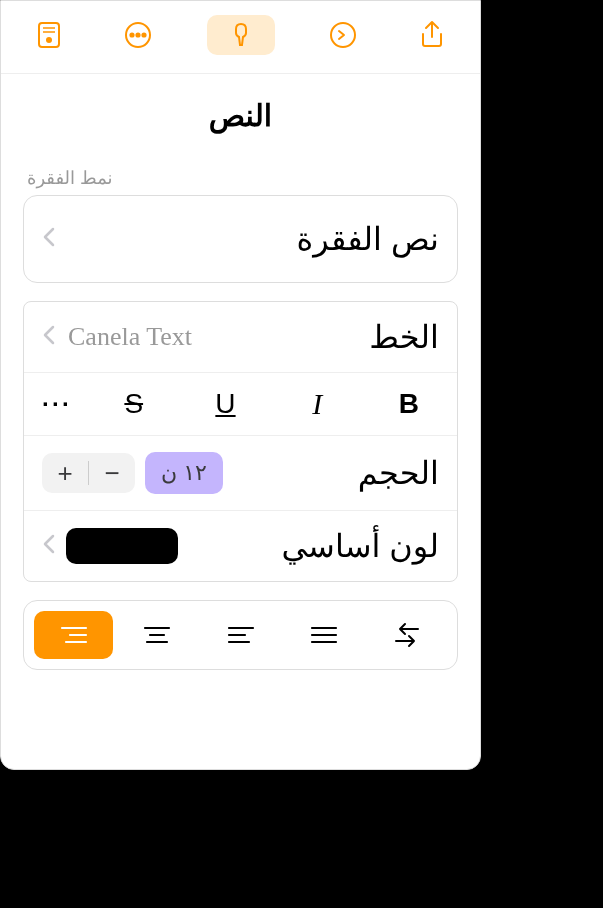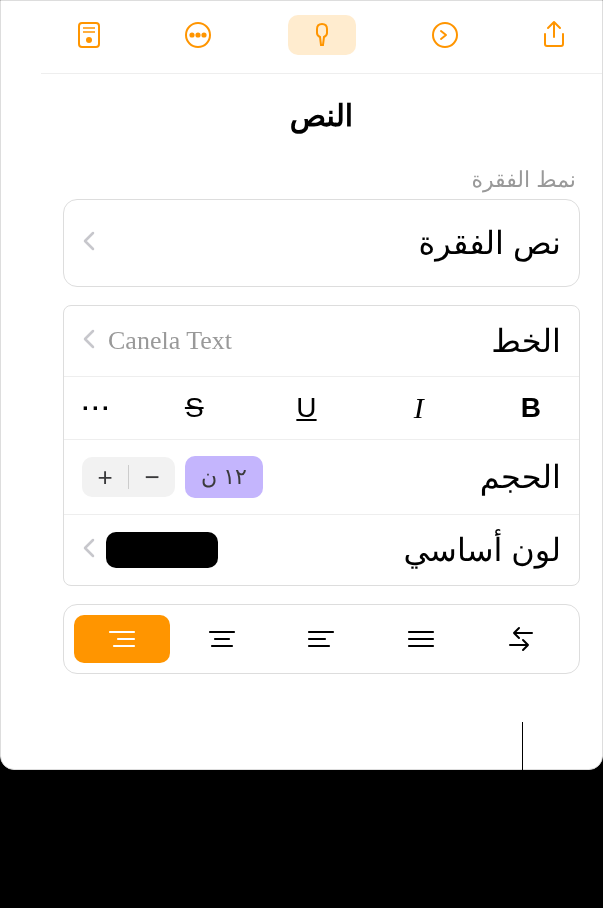--- a/index.html
+++ b/index.html
@@ -1,24 +1,24 @@
 <!DOCTYPE html>
 <html><head>
   <meta charset="utf-8">
   <style>
     * { margin: 0; padding: 0; box-sizing: border-box; font-family: -apple-system, BlinkMacSystemFont, 'Segoe UI', Arial, sans-serif; }
     body { background: #000; width: 603px; height: 908px; overflow: hidden; }
-    .panel { background: #fff; width: 603px; height: 770px; border-radius: 0 0 14px 14px; border: 1px solid #ddd; padding-left: 40px; }
+    .panel { background: #fff; width: 481px; height: 770px; border-radius: 0 0 14px 14px; border: 1px solid #ddd; }
     .toolbar { display: flex; justify-content: space-between; align-items: center; padding: 14px 28px 18px; border-bottom: 1px solid #eee; }
     .tb-btn { width: 40px; height: 40px; display: flex; align-items: center; justify-content: center; color: #ff9500; }
     .tb-btn.active { background: #ffeccf; border-radius: 10px; padding: 6px 20px; width: auto; }
     .title-row { text-align: center; padding: 24px 0 10px; }
     .title { font-size: 30px; font-weight: 700; color: #000; }
     .section { padding: 10px 22px 0; }
-    .section-label { color: #999; font-size: 22px; text-align: right; padding: 14px 4px 6px; }
+    .section-label { color: #999; font-size: 18px; text-align: left; padding: 14px 4px 6px; }
     .card { background: #fff; border: 1px solid #ddd; border-radius: 14px; overflow: hidden; }
     .row { display: flex; align-items: center; justify-content: space-between; padding: 16px 18px; min-height: 48px; }
     .row + .row, .styles-row + .row, .row + .styles-row { border-top: 1px solid #eee; }
     .row .label-right { font-size: 32px; color: #000; text-align: right; }
     .paragraph-style .value { font-size: 32px; font-weight: 400; color: #000; direction: rtl; }
     .paragraph-style { padding: 24px 18px; }
     .chev-left { color: #c7c7cc; }
     .font-row .font-value { font-size: 26px; color: #999; font-family: Georgia, serif; margin-left: 8px; }
     .font-row .left-group { display: flex; align-items: center; gap: 4px; }
     .styles-row { display: flex; align-items: center; justify-content: space-between; padding: 14px 18px; }

